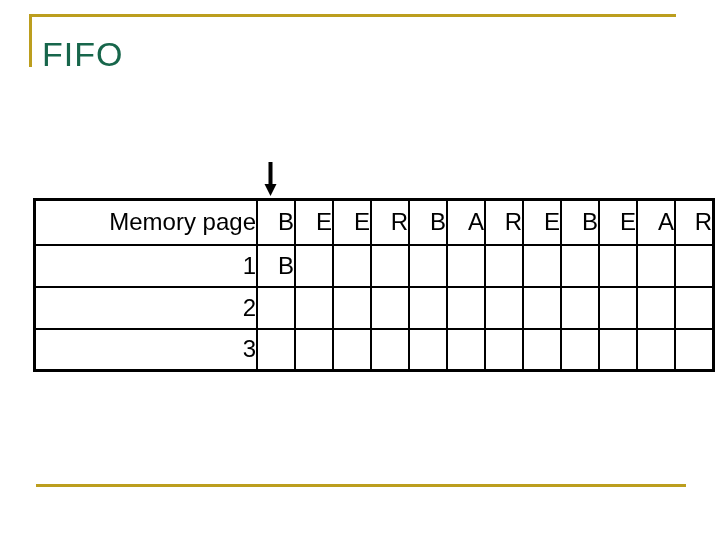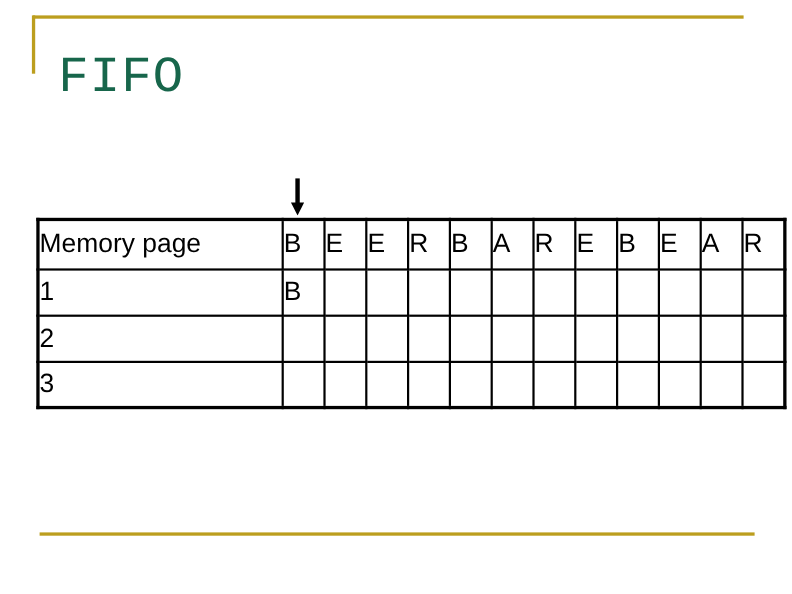--- a/index.html
+++ b/index.html
@@ -25,43 +25,43 @@
     width: 3px; height: 53px;
     background: var(--gold);
   }
   .bottom-rule {
     position: absolute; left: 36px; top: 484px;
     width: 650px; height: 3px;
     background: var(--gold);
   }
   .slide-title {
     position: absolute; left: 38px; top: 33px;
-    margin: 15px;
-    font-family: Liberation Mono, monospace;
+    margin: 4px;
+    font-family: Liberation Sans, sans-serif;
     font-weight: normal;
-    font-size: 46px;
+    font-size: 34px;
     line-height: 1.0;
     color: var(--green);
     letter-spacing: 1px;
   }
   .pointer {
     position: absolute; left: 262px; top: 162px;
     width: 13px; height: 34px;
   }
   .fifo-table {
     position: absolute; left: 33px; top: 198px;
     border-collapse: collapse;
     table-layout: fixed;
     width: 652px;
     border: 3px solid #000;
   }
   .fifo-table td {
     border: 2px solid #000;
     padding: 0;
-    text-align: left;
+    text-align: right;
     vertical-align: middle;
     font-size: 24px;
     color: #000;
     overflow: hidden;
   }
   .fifo-table thead tr { height: 45px; }
   .fifo-table tbody tr { height: 42px; }
   .label-col  { width: 220px; }
   .letter-col { width: 36px; }
   .hl { color: var(--purple); }

